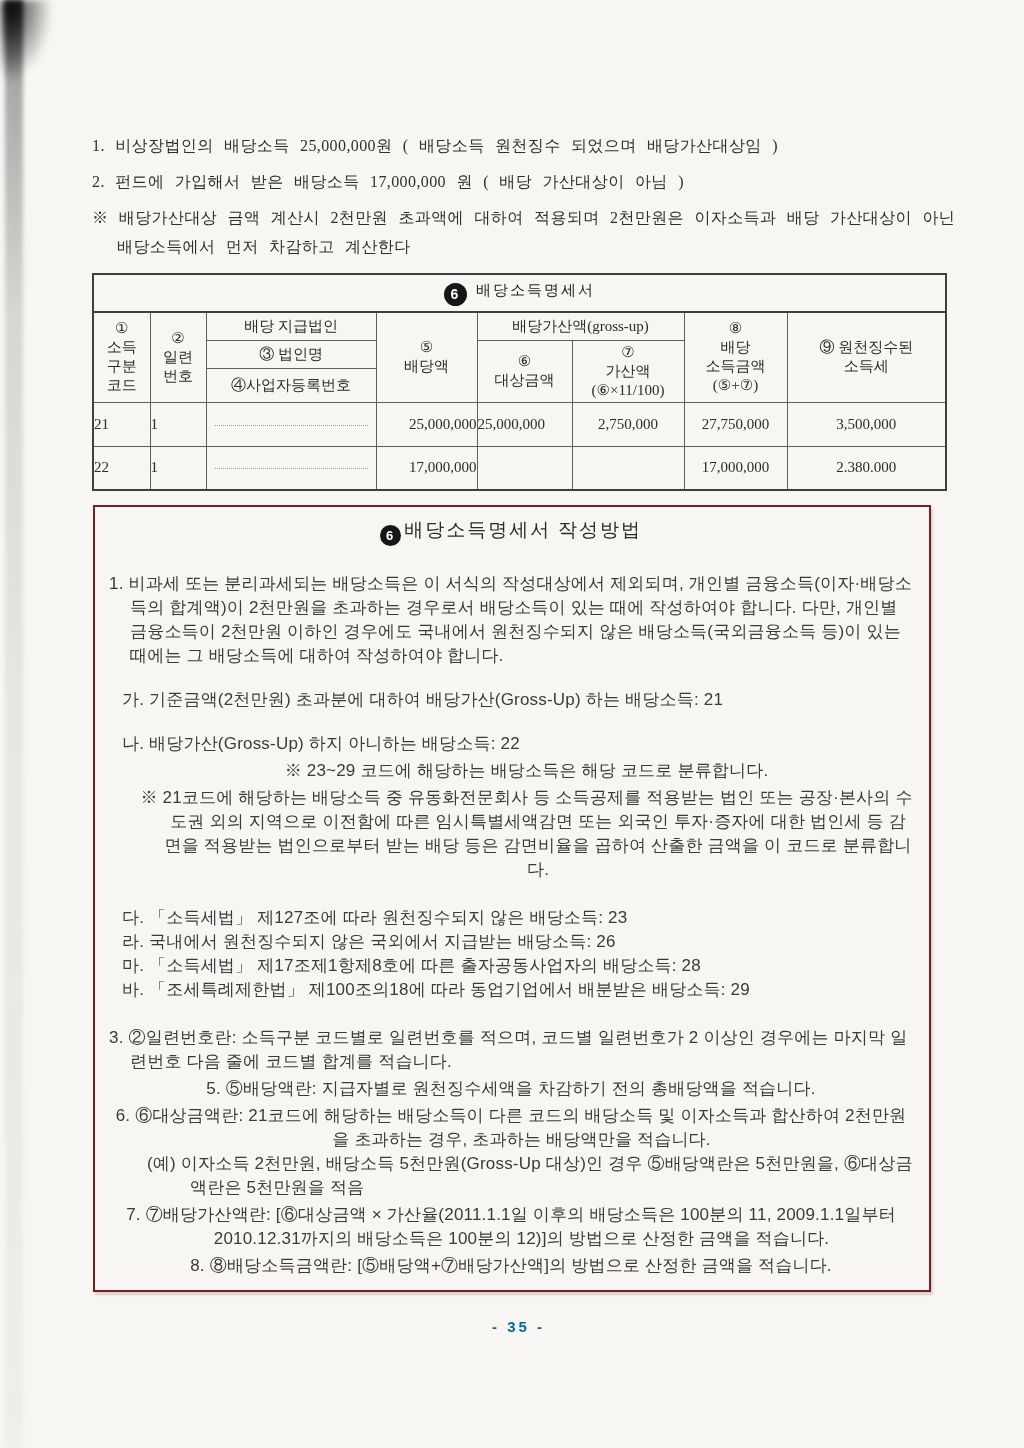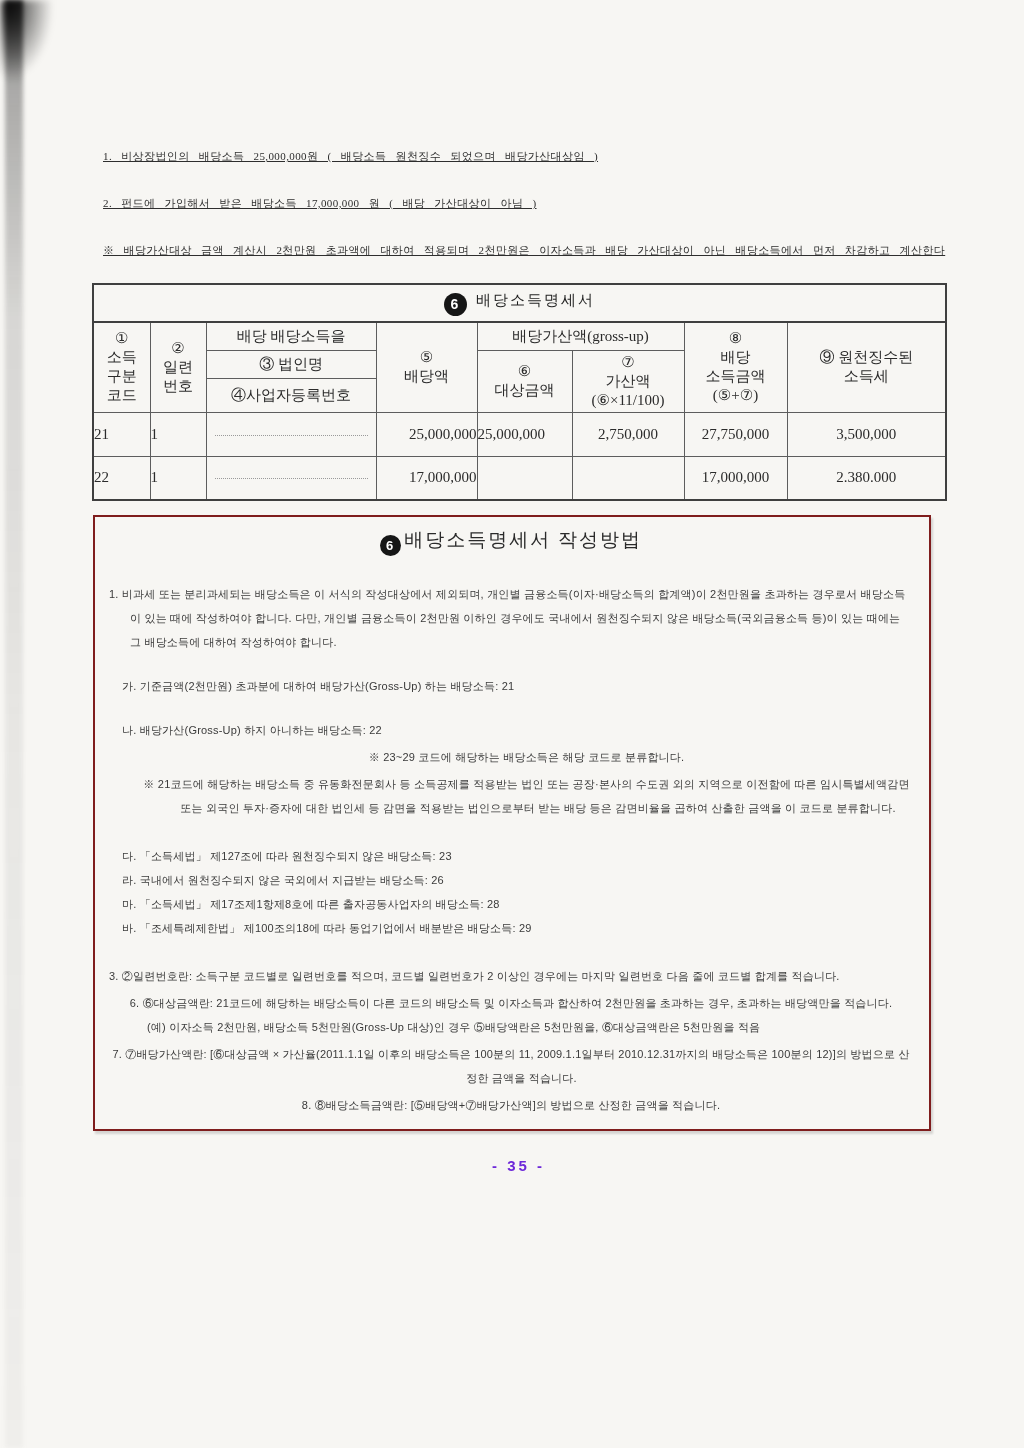--- a/index.html
+++ b/index.html
@@ -21,21 +21,21 @@
     filter:blur(2px);
   }
   .scan-corner{
     position:absolute;left:0;top:0;width:52px;height:78px;
     background:radial-gradient(ellipse at 18% 8%, rgba(0,0,0,.8), transparent 72%);
     filter:blur(3px);
   }
   .content{position:absolute;left:85px;top:124px;width:884px;}
 
   
-  .intro p{margin:18px;font-size:11px;line-height:29px;letter-spacing:.4px;word-spacing:6px;color:#2e2e2e;text-decoration:underline;}
+  .intro p{margin:7px;font-size:16px;line-height:29px;letter-spacing:.4px;word-spacing:6px;color:#2e2e2e;}
   .intro .intro-note{padding-left:25px;text-indent:-25px;}
 
   
   table.detail{
     border-collapse:collapse;table-layout:fixed;
     width:853px;margin:12px 0 0 7px;
     border:2px solid #3f3f3f;
     font-size:15px;color:#2b2b2b;
   }
   table.detail th,table.detail td{border:1px solid #5d5d5d;padding:0;}
@@ -74,35 +74,35 @@
     padding:8px 16px 12px 14px;
   }
   .guide-title{
     text-align:center;margin:2px 0 26px;
     font-size:19px;letter-spacing:2px;color:#2a2a2a;
     font-family:"Liberation Serif", serif;
   }
   .g{
     margin:0;
     font-family:"Liberation Sans", sans-serif;
-    font-size:11px;line-height:24px;
+    font-size:17px;line-height:24px;
     color:#3a3a3a;letter-spacing:.2px;
   }
   .lvl1{padding-left:21px;text-indent:-21px;}
   .lvl2{padding-left:38px;text-indent:-25px;}
   .lvl3{padding-left:54px;text-indent:-23px;}
   .lvl2x{padding-left:81px;text-indent:-43px;}
   .mt-lg{margin-top:24px;}
   .mt-sm{margin-top:20px;}
   .mt-xs{margin-top:3px;text-align:center;}
 
   .page-footer{
     width:853px;margin:26px 0 0 7px;text-align:center;
     font-family:"Liberation Sans", sans-serif;
-    font-size:15px;font-weight:700;letter-spacing:3px;color:#6d28d9;
+    font-size:15px;font-weight:700;letter-spacing:3px;color:#0369a1;
   }
 </style>
 </head>
 <body>
 
 <div class="scan-edge"></div>
 <div class="scan-corner"></div>
 
 <div class="content">
 
@@ -130,21 +130,21 @@
         </th>
       </tr>
       <tr class="hr1">
         <th class="pre" rowspan="3">①
 소득
 구분
 코드</th>
         <th class="pre" rowspan="3">②
 일련
 번호</th>
-        <th>배당 배당소득을</th>
+        <th>배당 지급법인</th>
         <th class="pre" rowspan="3">⑤
 배당액</th>
         <th colspan="2">배당가산액(gross-up)</th>
         <th class="pre" rowspan="3">⑧
 배당
 소득금액
 (⑤+⑦)</th>
         <th class="pre" rowspan="3">⑨ 원천징수된
 소득세</th>
       </tr>
@@ -195,20 +195,21 @@
     <p class="g lvl1">1. 비과세 또는 분리과세되는 배당소득은 이 서식의 작성대상에서 제외되며, 개인별 금융소득(이자·배당소득의 합계액)이 2천만원을 초과하는 경우로서 배당소득이 있는 때에 작성하여야 합니다. 다만, 개인별 금융소득이 2천만원 이하인 경우에도 국내에서 원천징수되지 않은 배당소득(국외금융소득 등)이 있는 때에는 그 배당소득에 대하여 작성하여야 합니다.</p>
     <p class="g lvl2 mt-sm">가. 기준금액(2천만원) 초과분에 대하여 배당가산(Gross-Up) 하는 배당소득: 21</p>
     <p class="g lvl2 mt-sm">나. 배당가산(Gross-Up) 하지 아니하는 배당소득: 22</p>
     <p class="g lvl3 mt-xs">※ 23~29 코드에 해당하는 배당소득은 해당 코드로 분류합니다.</p>
     <p class="g lvl3 mt-xs">※ 21코드에 해당하는 배당소득 중 유동화전문회사 등 소득공제를 적용받는 법인 또는 공장·본사의 수도권 외의 지역으로 이전함에 따른 임시특별세액감면 또는 외국인 투자·증자에 대한 법인세 등 감면을 적용받는 법인으로부터 받는 배당 등은 감면비율을 곱하여 산출한 금액을 이 코드로 분류합니다.</p>
     <p class="g lvl2 mt-lg">다. 「소득세법」 제127조에 따라 원천징수되지 않은 배당소득: 23</p>
     <p class="g lvl2">라. 국내에서 원천징수되지 않은 국외에서 지급받는 배당소득: 26</p>
     <p class="g lvl2">마. 「소득세법」 제17조제1항제8호에 따른 출자공동사업자의 배당소득: 28</p>
     <p class="g lvl2">바. 「조세특례제한법」 제100조의18에 따라 동업기업에서 배분받은 배당소득: 29</p>
     <p class="g lvl1 mt-lg">3. ②일련번호란: 소득구분 코드별로 일련번호를 적으며, 코드별 일련번호가 2 이상인 경우에는 마지막 일련번호 다음 줄에 코드별 합계를 적습니다.</p>
+    <p class="g lvl1 mt-xs">5. ⑤배당액란: 지급자별로 원천징수세액을 차감하기 전의 총배당액을 적습니다.</p>
     <p class="g lvl1 mt-xs">6. ⑥대상금액란: 21코드에 해당하는 배당소득이 다른 코드의 배당소득 및 이자소득과 합산하여 2천만원을 초과하는 경우, 초과하는 배당액만을 적습니다.</p>
     <p class="g lvl2x">(예) 이자소득 2천만원, 배당소득 5천만원(Gross-Up 대상)인 경우 ⑤배당액란은 5천만원을, ⑥대상금액란은 5천만원을 적음</p>
     <p class="g lvl1 mt-xs">7. ⑦배당가산액란: [⑥대상금액 × 가산율(2011.1.1일 이후의 배당소득은 100분의 11, 2009.1.1일부터 2010.12.31까지의 배당소득은 100분의 12)]의 방법으로 산정한 금액을 적습니다.</p>
     <p class="g lvl1 mt-xs">8. ⑧배당소득금액란: [⑤배당액+⑦배당가산액]의 방법으로 산정한 금액을 적습니다.</p>
   </div>
 
   <div class="page-footer">- 35 -</div>
 
 </div>
 

